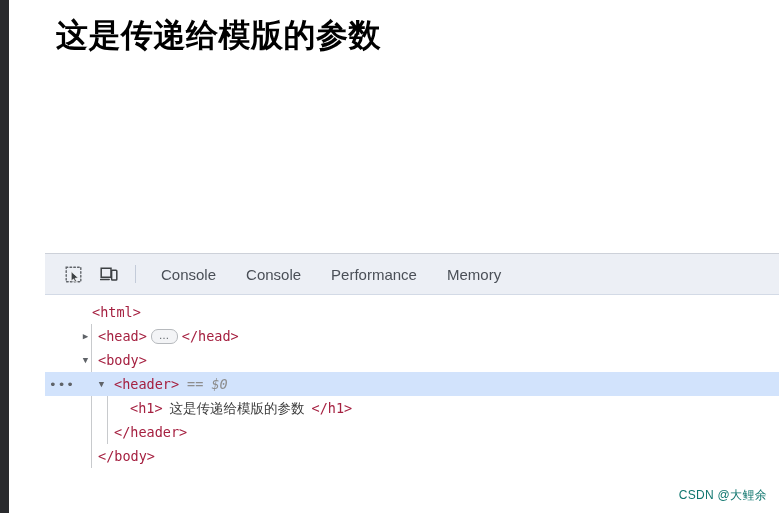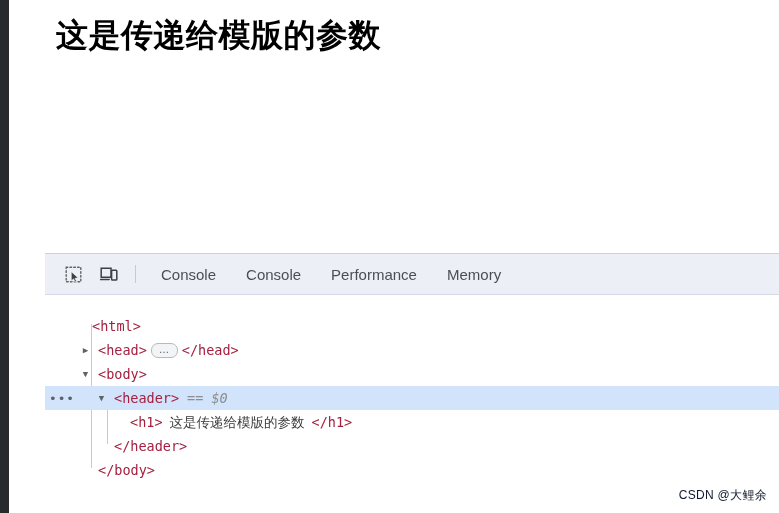--- a/index.html
+++ b/index.html
@@ -127,21 +127,21 @@
     height: 3px;
     background: #1a73e8;
   }
 
   
   .dom-tree {
     flex: 1 1 auto;
     min-height: 0;
     overflow: hidden;
     background: #ffffff;
-    padding-top: 19px;
+    padding-top: 5px;
     font-family: "DejaVu Sans Mono", "Liberation Mono", monospace;
     font-size: 13.5px;
     line-height: 24px;
     color: #3b3b3b;
     position: relative;
   }
 
   .node-row {
     display: flex;
     align-items: center;
@@ -213,21 +213,21 @@
     background: #c8cacd;
   }
 
   
   .watermark {
     position: absolute;
     right: 12px;
     bottom: 9px;
     font-family: "Liberation Sans", sans-serif;
     font-size: 12px;
-    color: #0f172a;
+    color: #0f766e;
     letter-spacing: 0.3px;
     white-space: nowrap;
   }
 
   svg { display: block; }
 </style>
 </head>
 <body>
 
 <div id="root">

